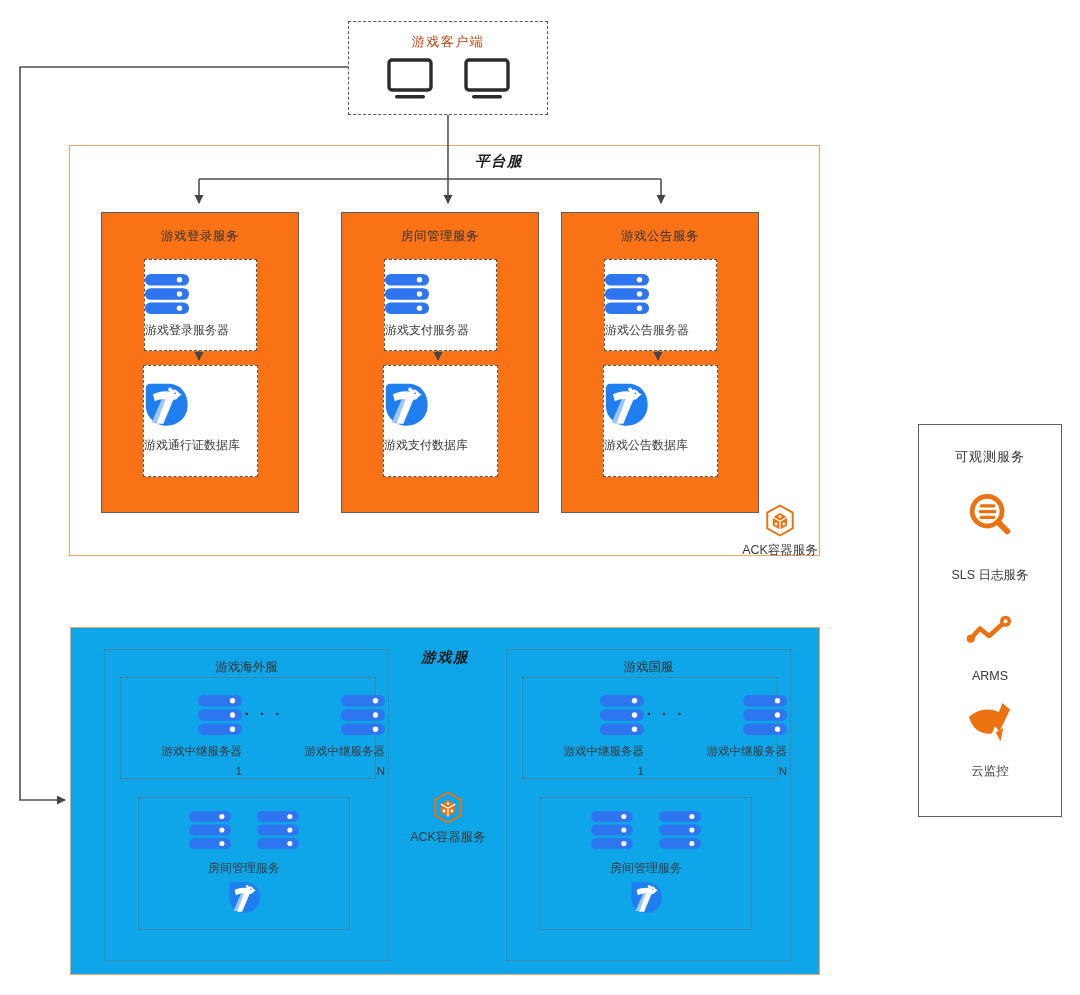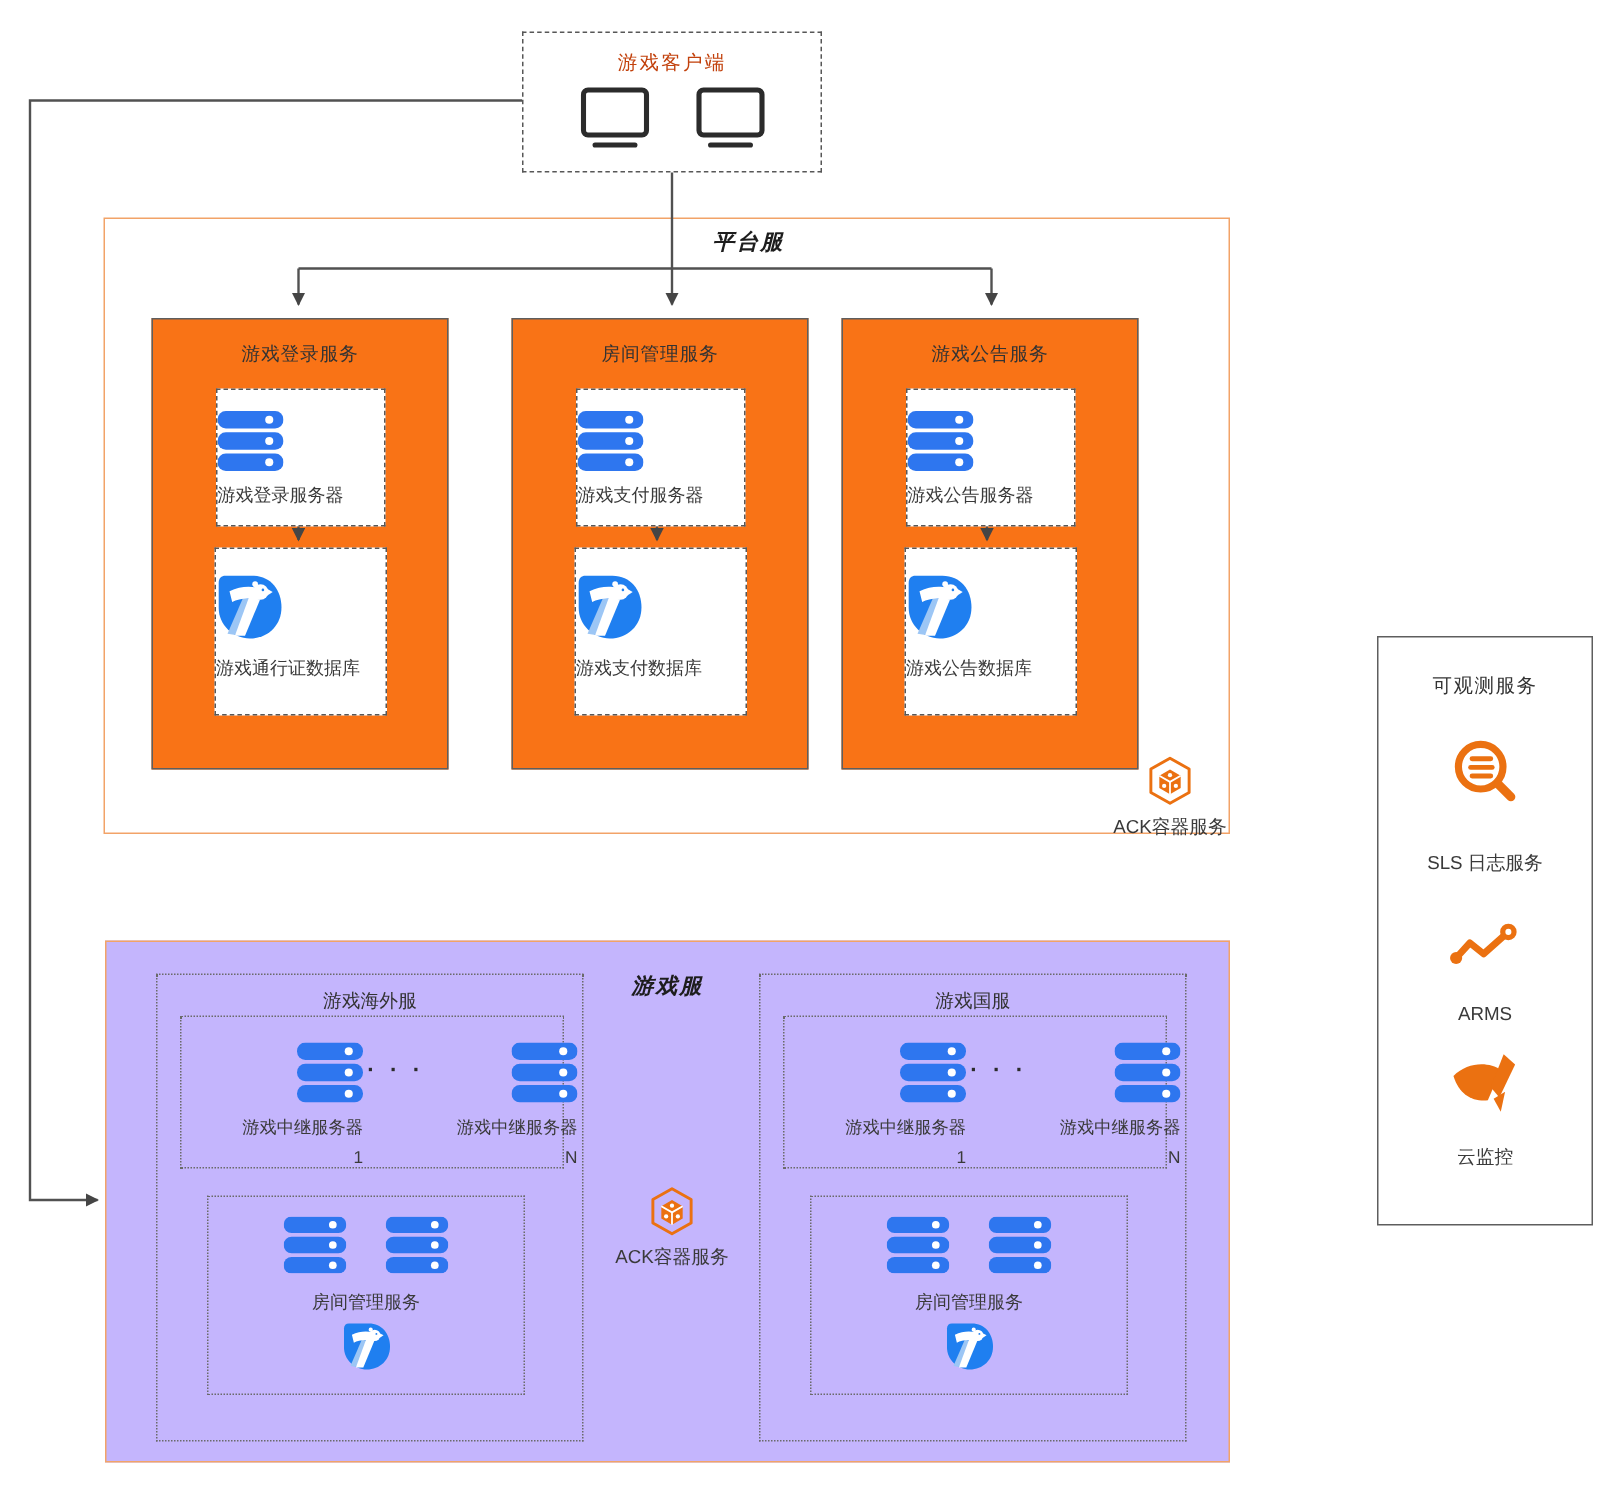--- a/index.html
+++ b/index.html
@@ -11,21 +11,21 @@
   .client-box{position:absolute;left:348px;top:21px;width:200px;height:94px;
               border:1.6px dashed #575757;background:#fff;z-index:2;box-sizing:border-box;}
   .client-box .box-title{margin-top:11px;text-align:center;font-size:13px;letter-spacing:1.5px;color:#c2410c;}
   .monitors{display:flex;justify-content:center;gap:29px;margin-top:7px;}
   .icon-monitor{width:48px;height:41px;}
 
   
   .platform-box{position:absolute;left:69px;top:145px;width:751px;height:411px;
                 border:1.6px solid #F2A368;box-sizing:border-box;background:#fff;}
   .game-box{position:absolute;left:70px;top:627px;width:750px;height:348px;
-            border:1.6px solid #F2A368;box-sizing:border-box;background:#c4b5fd;}
+            border:1.6px solid #F2A368;box-sizing:border-box;background:#0ea5e9;}
   .sec-title{position:absolute;font-size:14.5px;font-weight:bold;font-style:italic;
              color:#1d1d1d;letter-spacing:1.5px;}
   .platform-box .sec-title{left:405px;top:6px;text-align:center;}
   .game-box .sec-title{left:0;right:0;text-align:center;top:20px;}
 
   
   .svc-col{position:absolute;top:66px;width:198px;height:301px;border:1.6px solid #5e5e5e;
            background:#f97316;box-sizing:border-box;}
   .col1{left:31px}.col2{left:271px}.col3{left:491px}
   .svc-title{margin-top:15px;text-align:center;font-size:12.5px;letter-spacing:.5px;color:#333;}

